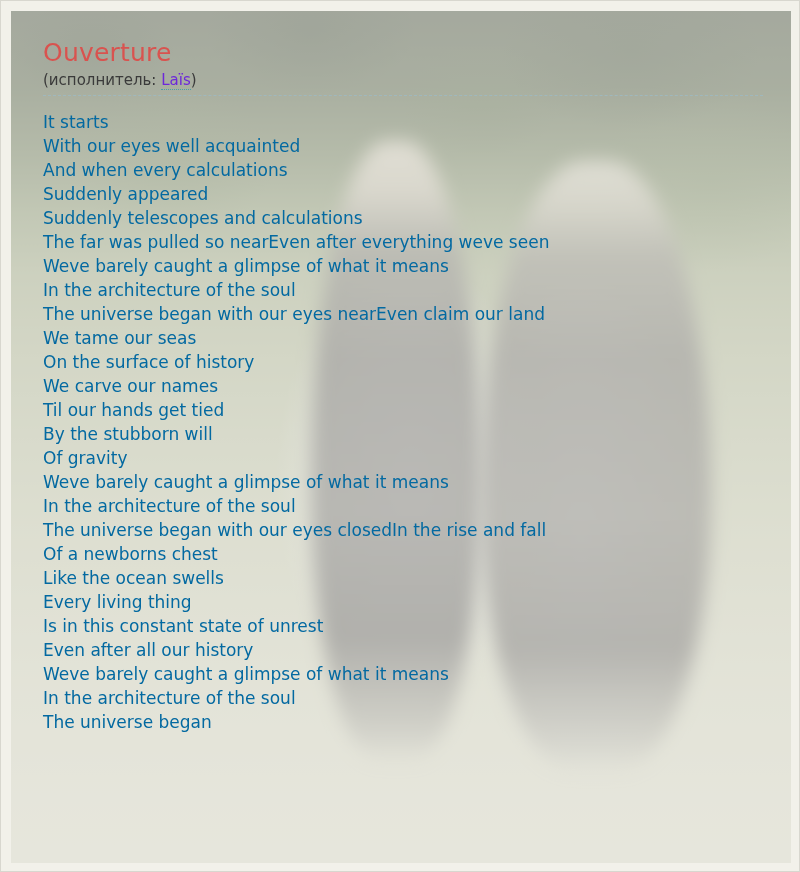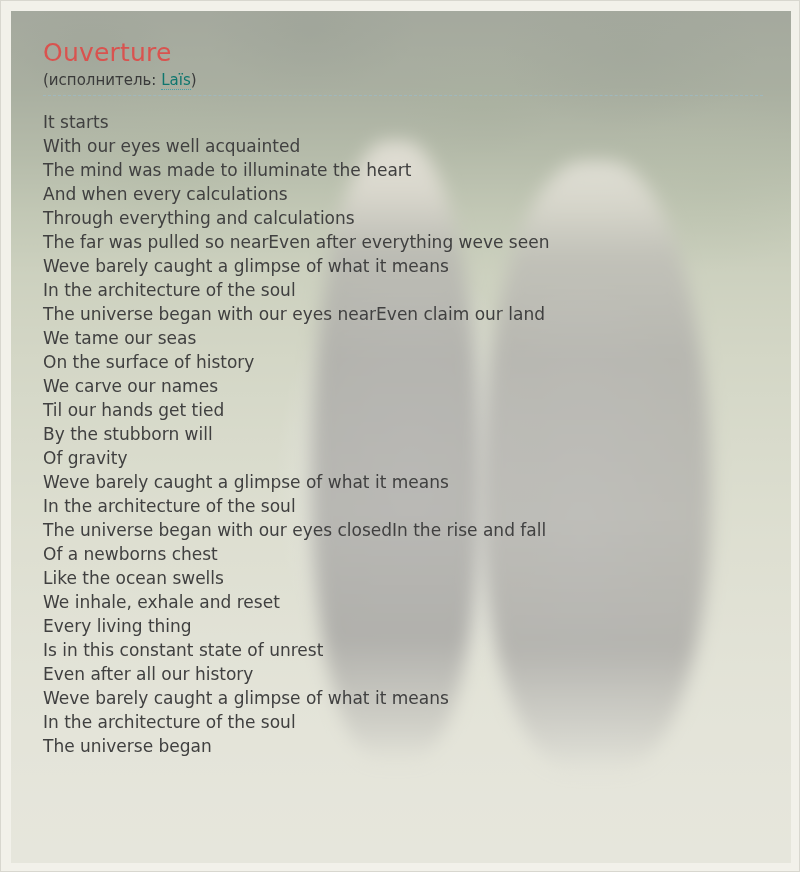--- a/index.html
+++ b/index.html
@@ -131,36 +131,36 @@
     margin: 0 0 4px 0;
     letter-spacing: 0.2px;
   }
 
   .performer-line {
     font-size: 15px;
     color: #3a3a3a;
     margin: 0 0 6px 0;
   }
   .performer-link {
-    color: #0f766e;
+    color: #6d28d9;
     text-decoration: none;
     border-bottom: 1px dotted #49a0a8;
   }
 
   .divider {
     border: none;
     border-top: 1px dashed #9fb8bd;
     margin: 6px 0 14px 0;
     height: 0;
   }
 
   .lyrics {
     font-size: 17px;
     line-height: 24px;
-    color: #404040;
+    color: #0369a1;
   }
   .lyrics .line {
     white-space: pre-wrap;
     min-height: 24px;
   }
 </style>
 </head>
 <body>
 
 <div class="page-frame">
@@ -177,39 +177,38 @@
 
     <div class="performer-line">
       <span>(исполнитель: </span><a class="performer-link" href="#">Laïs</a><span>)</span>
     </div>
 
     <hr class="divider">
 
     <div class="lyrics">
       <div class="line">It starts</div>
       <div class="line">With our eyes well acquainted</div>
-      <div class="line">The mind was made to illuminate the heart</div>
       <div class="line">And when every calculations</div>
-      <div class="line">Through everything and calculations</div>
+      <div class="line">Suddenly appeared</div>
+      <div class="line">Suddenly telescopes and calculations</div>
       <div class="line">The far was pulled so nearEven after everything weve seen</div>
       <div class="line">Weve barely caught a glimpse of what it means</div>
       <div class="line">In the architecture of the soul</div>
       <div class="line">The universe began with our eyes nearEven claim our land</div>
       <div class="line">We tame our seas</div>
       <div class="line">On the surface of history</div>
       <div class="line">We carve our names</div>
       <div class="line">Til our hands get tied</div>
       <div class="line">By the stubborn will</div>
       <div class="line">Of gravity</div>
       <div class="line">Weve barely caught a glimpse of what it means</div>
       <div class="line">In the architecture of the soul</div>
       <div class="line">The universe began with our eyes closedIn the rise and fall</div>
       <div class="line">Of a newborns chest</div>
       <div class="line">Like the ocean swells</div>
-      <div class="line">We inhale, exhale and reset</div>
       <div class="line">Every living thing</div>
       <div class="line">Is in this constant state of unrest</div>
       <div class="line">Even after all our history</div>
       <div class="line">Weve barely caught a glimpse of what it means</div>
       <div class="line">In the architecture of the soul</div>
       <div class="line">The universe began</div>
     </div>
 
   </div>
 </div>

